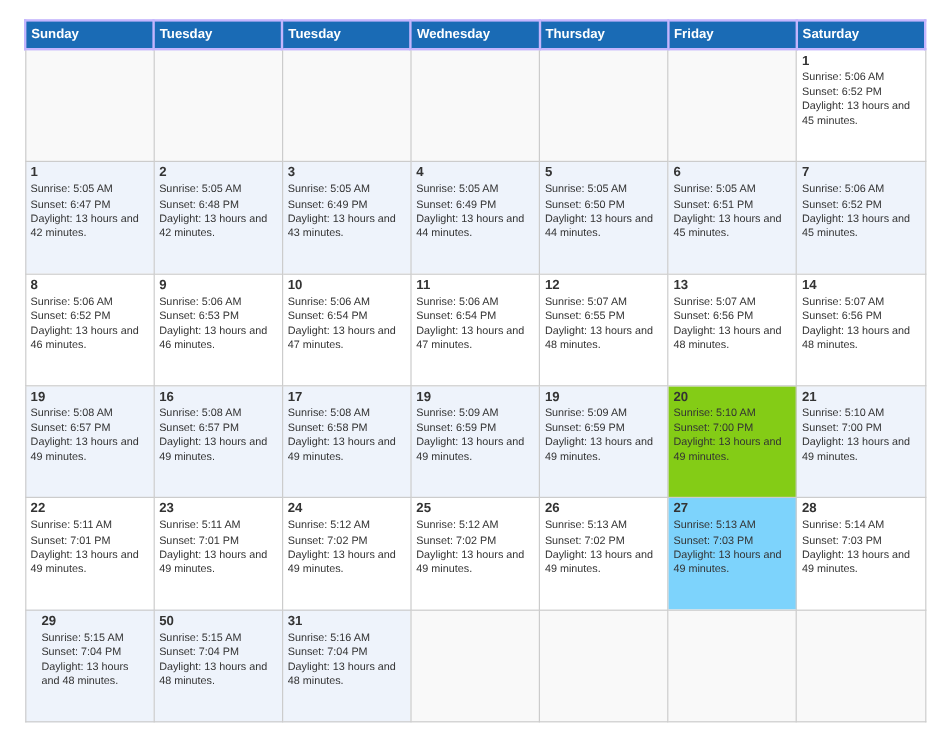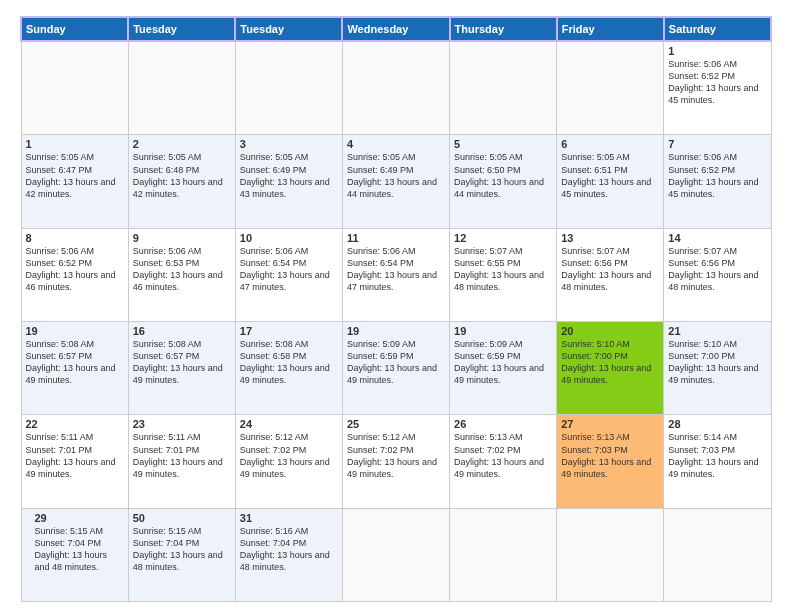--- a/index.html
+++ b/index.html
@@ -149,21 +149,21 @@
           <td style="background: rgb(238, 243, 251);"><span class="day-num">19</span><span class="cell-text">Sunrise: 5:09 AM<br>Sunset: 6:59 PM<br>Daylight: 13 hours and 49 minutes.</span></td>
           <td style="background: #84cc16;"><span class="day-num">20</span><span class="cell-text">Sunrise: 5:10 AM<br>Sunset: 7:00 PM<br>Daylight: 13 hours and 49 minutes.</span></td>
           <td style="background: rgb(238, 243, 251);"><span class="day-num">21</span><span class="cell-text">Sunrise: 5:10 AM<br>Sunset: 7:00 PM<br>Daylight: 13 hours and 49 minutes.</span></td>
         </tr>
         <tr>
           <td style="background: rgb(255, 255, 255);"><span class="day-num">22</span><span class="cell-text">Sunrise: 5:11 AM<br>Sunset: 7:01 PM<br>Daylight: 13 hours and 49 minutes.</span></td>
           <td style="background: rgb(255, 255, 255);"><span class="day-num">23</span><span class="cell-text">Sunrise: 5:11 AM<br>Sunset: 7:01 PM<br>Daylight: 13 hours and 49 minutes.</span></td>
           <td style="background: rgb(255, 255, 255);"><span class="day-num">24</span><span class="cell-text">Sunrise: 5:12 AM<br>Sunset: 7:02 PM<br>Daylight: 13 hours and 49 minutes.</span></td>
           <td style="background: rgb(255, 255, 255);"><span class="day-num">25</span><span class="cell-text">Sunrise: 5:12 AM<br>Sunset: 7:02 PM<br>Daylight: 13 hours and 49 minutes.</span></td>
           <td style="background: rgb(255, 255, 255);"><span class="day-num">26</span><span class="cell-text">Sunrise: 5:13 AM<br>Sunset: 7:02 PM<br>Daylight: 13 hours and 49 minutes.</span></td>
-          <td style="background: #fdba74;"><span class="day-num">27</span><span class="cell-text">Sunrise: 5:13 AM<br>Sunset: 7:03 PM<br>Daylight: 13 hours and 49 minutes.</span></td>
+          <td style="background: #7dd3fc;"><span class="day-num">27</span><span class="cell-text">Sunrise: 5:13 AM<br>Sunset: 7:03 PM<br>Daylight: 13 hours and 49 minutes.</span></td>
           <td style="background: rgb(255, 255, 255);"><span class="day-num">28</span><span class="cell-text">Sunrise: 5:14 AM<br>Sunset: 7:03 PM<br>Daylight: 13 hours and 49 minutes.</span></td>
         </tr>
         <tr>
           <td style="background: rgb(238, 243, 251); padding-left: 13px;"><span class="day-num">29</span><span class="cell-text">Sunrise: 5:15 AM<br>Sunset: 7:04 PM<br>Daylight: 13 hours and 48 minutes.</span></td>
           <td style="background: rgb(238, 243, 251);"><span class="day-num">50</span><span class="cell-text">Sunrise: 5:15 AM<br>Sunset: 7:04 PM<br>Daylight: 13 hours and 48 minutes.</span></td>
           <td style="background: rgb(238, 243, 251);"><span class="day-num">31</span><span class="cell-text">Sunrise: 5:16 AM<br>Sunset: 7:04 PM<br>Daylight: 13 hours and 48 minutes.</span></td>
           <td class="empty-cell"></td>
           <td class="empty-cell"></td>
           <td class="empty-cell"></td>
           <td class="empty-cell"></td>

